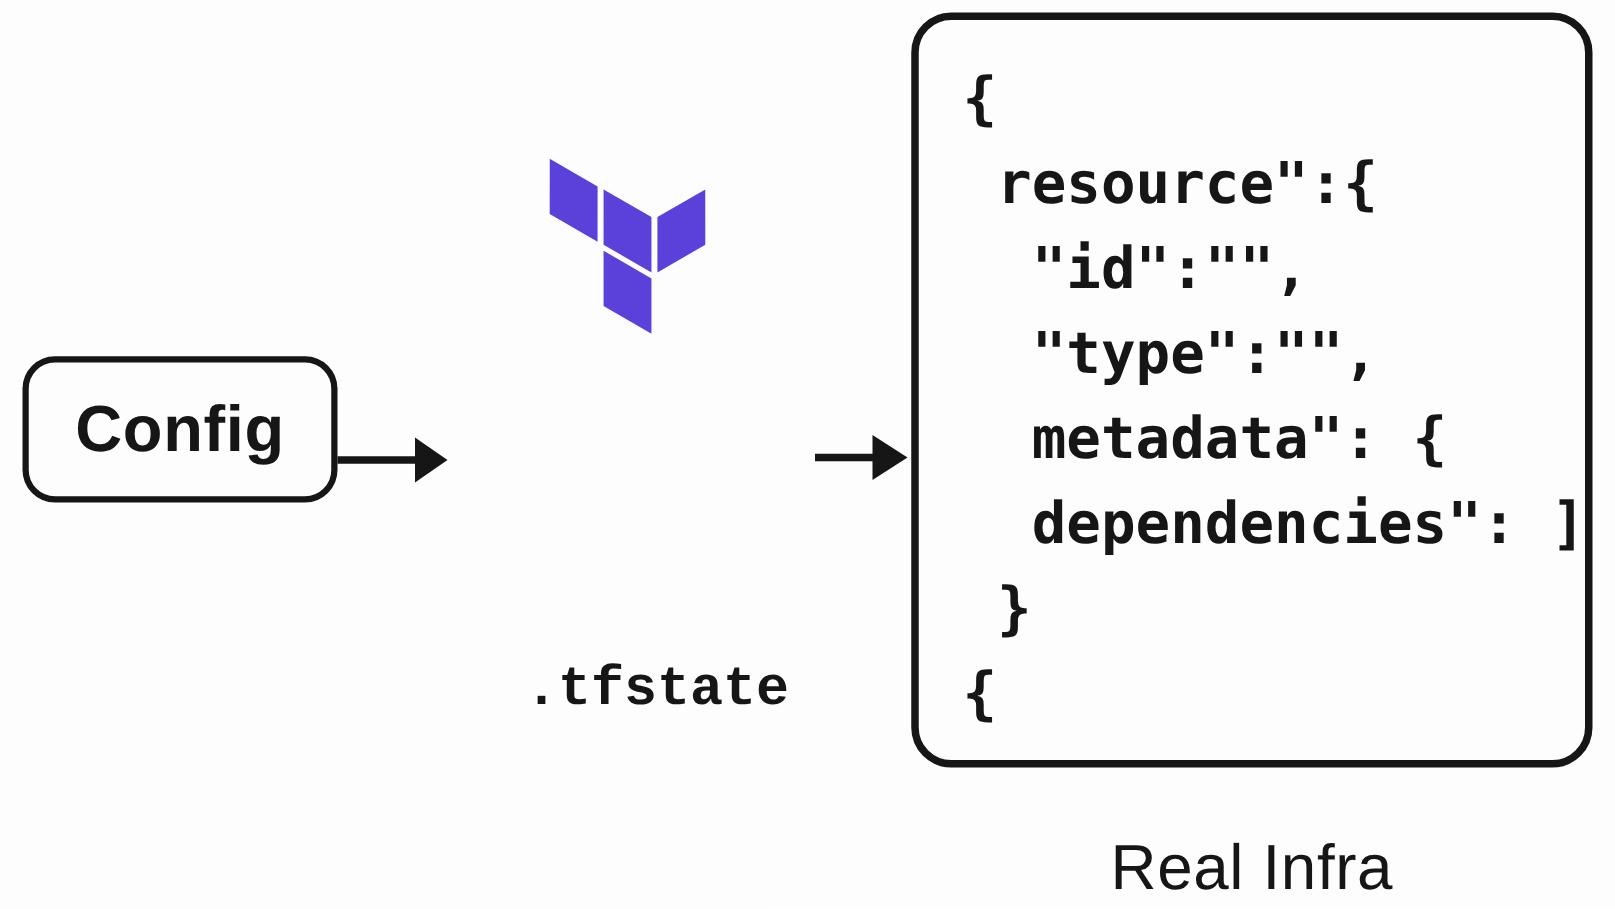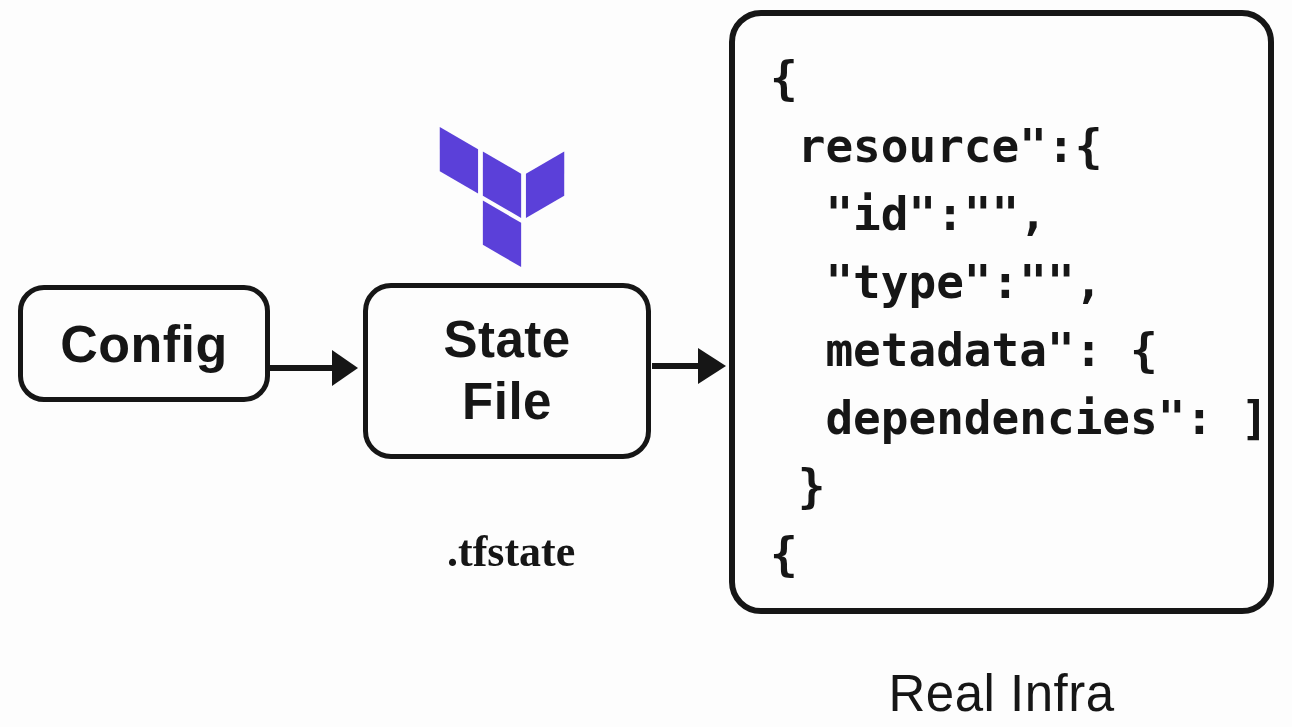--- a/index.html
+++ b/index.html
@@ -72,26 +72,25 @@
     position: absolute;
     left: 437px;
     top: 127px;
     width: 130px;
     height: 140px;
   }
   .tfstate-caption {
     position: absolute;
     left: 420px;
     top: 527px;
-    font-family: Liberation Serif, serif;
+    font-family: Liberation Mono, monospace;
     font-weight: bold;
     font-size: 44px;
     line-height: 50px;
     color: var(--ink, #161616);
-    margin-left: 27px;
   }
   .json-box {
     position: absolute;
     box-sizing: border-box;
     left: 729px;
     top: 10px;
     width: 545px;
     height: 604px;
     border: 6px solid var(--ink, #161616);
     border-radius: 32px;
@@ -139,24 +138,20 @@
     <polygon points="16,0 48,18.5 48,55.5 16,37"></polygon>
     <polygon points="52,20.5 84,39 84,76 52,57.5"></polygon>
     <polygon points="88,39 120,20.5 120,57.5 88,76"></polygon>
     <polygon points="52,61.5 84,80 84,117 52,98.5"></polygon>
   </svg>
 
   <div class="node-box config-box">
     <span class="node-label">Config</span>
   </div>
 
-  <div class="node-box state-box">
-    <div class="node-label-line">State</div>
-    <div class="node-label-line">File</div>
-  </div>
 
   <div class="tfstate-caption">.tfstate</div>
 
   <div class="json-box">
     <pre class="json-code"><div class="code-line">{</div><div class="code-line"> resource":{</div><div class="code-line">  "id":"",</div><div class="code-line">  "type":"",</div><div class="code-line">  metadata": {</div><div class="code-line">  dependencies": ]</div><div class="code-line"> }</div><div class="code-line">{</div></pre>
   </div>
 
   <div class="real-infra-caption">Real Infra</div>
 
 </div>

